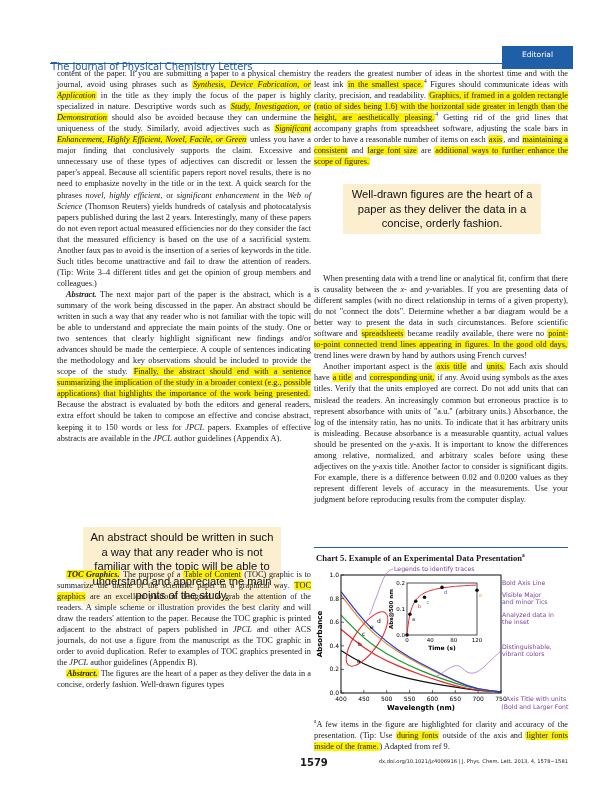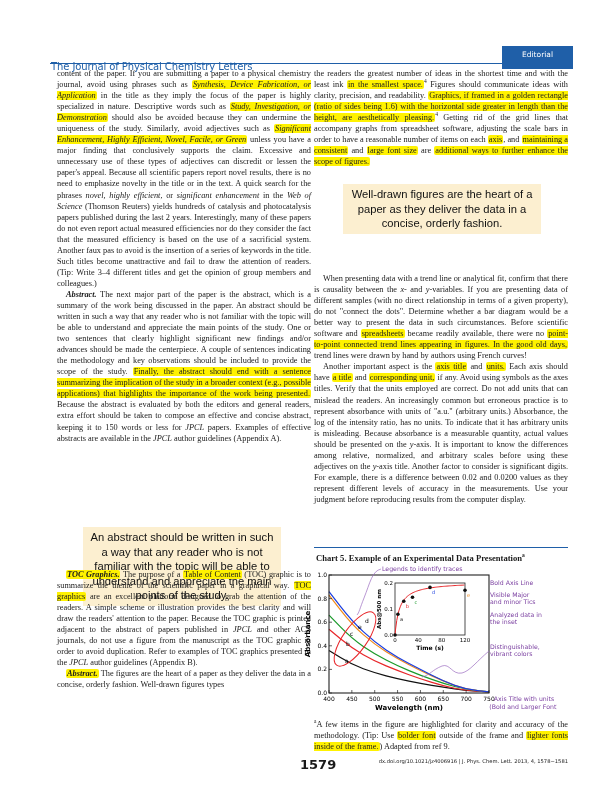--- a/index.html
+++ b/index.html
@@ -13,24 +13,24 @@
   .col p { margin: 0; text-indent: 0; }
   .col p.ind { text-indent: 9px; }
   .hl { background: #fff200; border-radius: 2px; padding: 0 1px; }
   i { font-style: italic; }
   sup { font-size: 5.5px; line-height: 0; }
   .callout { background: #fcefd0; font-family: Liberation Sans, sans-serif; text-align: center; color: #111; }
   .callout.left { position: absolute; left: 83px; top: 527px; width: 190px; padding: 3px 4px; font-size: 11.2px; line-height: 14.5px; }
   .callout.right { position: absolute; left: 343px; top: 184px; width: 190px; padding: 3px 4px; font-size: 11.2px; line-height: 14.5px; }
   .chart-rule { position: absolute; left: 314px; top: 547px; width: 254px; border-top: 1px solid #1f5fa8; }
   .chart-caption { position: absolute; left: 316px; top: 553px; font-size: 8.6px; font-weight: bold; }
-  .chart-wrap { position: absolute; left: 302px; top: 563px; width: 255px; height: 155px; }
+  .chart-wrap { position: absolute; left: 314px; top: 563px; width: 255px; height: 155px; }
   .footnote { position: absolute; left: 314px; top: 719px; width: 254px; font-size: 8.3px; line-height: 11.05px; text-align: justify; }
   .page-footer { position: absolute; left: 57px; top: 757px; width: 511px; height: 12px; }
-  .page-num { position: absolute; left: 243px; top: 0; font-family: "DejaVu Sans", "Liberation Sans", sans-serif; font-size: 13px; font-weight: bold; }
+  .page-num { position: absolute; left: 243px; top: 0; font-family: "DejaVu Sans", "Liberation Sans", sans-serif; font-size: 10px; font-weight: bold; }
   .doi { position: absolute; right: 0; top: 1px; font-family: "DejaVu Sans", "Liberation Sans", sans-serif; font-size: 5.2px; color: #222; }
   .ann { font-family: "DejaVu Sans", "Liberation Sans", sans-serif; font-size: 6.2px; fill: #7a3fa0; }
 </style>
 </head>
 <body>
 
 <div class="header">
   <span class="journal-title">The Journal of Physical Chemistry Letters</span>
   <span class="badge">Editorial</span>
 </div>
@@ -135,18 +135,18 @@
       <text x="188" y="54" class="ann" text-anchor="start">Analyzed data in</text>
       <text x="188" y="61" class="ann" text-anchor="start">the inset</text>
       <text x="188" y="86" class="ann" text-anchor="start">Distinguishable,</text>
       <text x="188" y="93" class="ann" text-anchor="start">vibrant colors</text>
       <path d="M187,88 C175,98 168,108 160,110 C150,112 148,100 140,103 C130,107 128,112 120,114" fill="none" stroke="#9b6cc0" stroke-width="0.7"></path>
       <text x="222" y="138" class="ann" text-anchor="middle">Axis Title with units</text>
       <text x="222" y="146" class="ann" text-anchor="middle">(Bold and Larger Font)</text>
     </svg>
 </div>
 
-<div class="footnote"><sup>a</sup><span>A few items in the figure are highlighted for clarity and accuracy of the methodology. (Tip: Use </span><span class="hl">bolder font</span><span> outside of the frame and </span><span class="hl">lighter fonts inside of the frame.</span><span>) Adapted from ref 9.</span></div>
+<div class="footnote"><sup>a</sup><span>A few items in the figure are highlighted for clarity and accuracy of the presentation. (Tip: Use </span><span class="hl">during fonts</span><span> outside of the axis and </span><span class="hl">lighter fonts inside of the frame.</span><span>) Adapted from ref 9.</span></div>
 
 <div class="page-footer">
   <span class="page-num">1579</span>
   <span class="doi">dx.doi.org/10.1021/jz4006916 | J. Phys. Chem. Lett. 2013, 4, 1578−1581</span>
 </div>
 
 </body></html>

